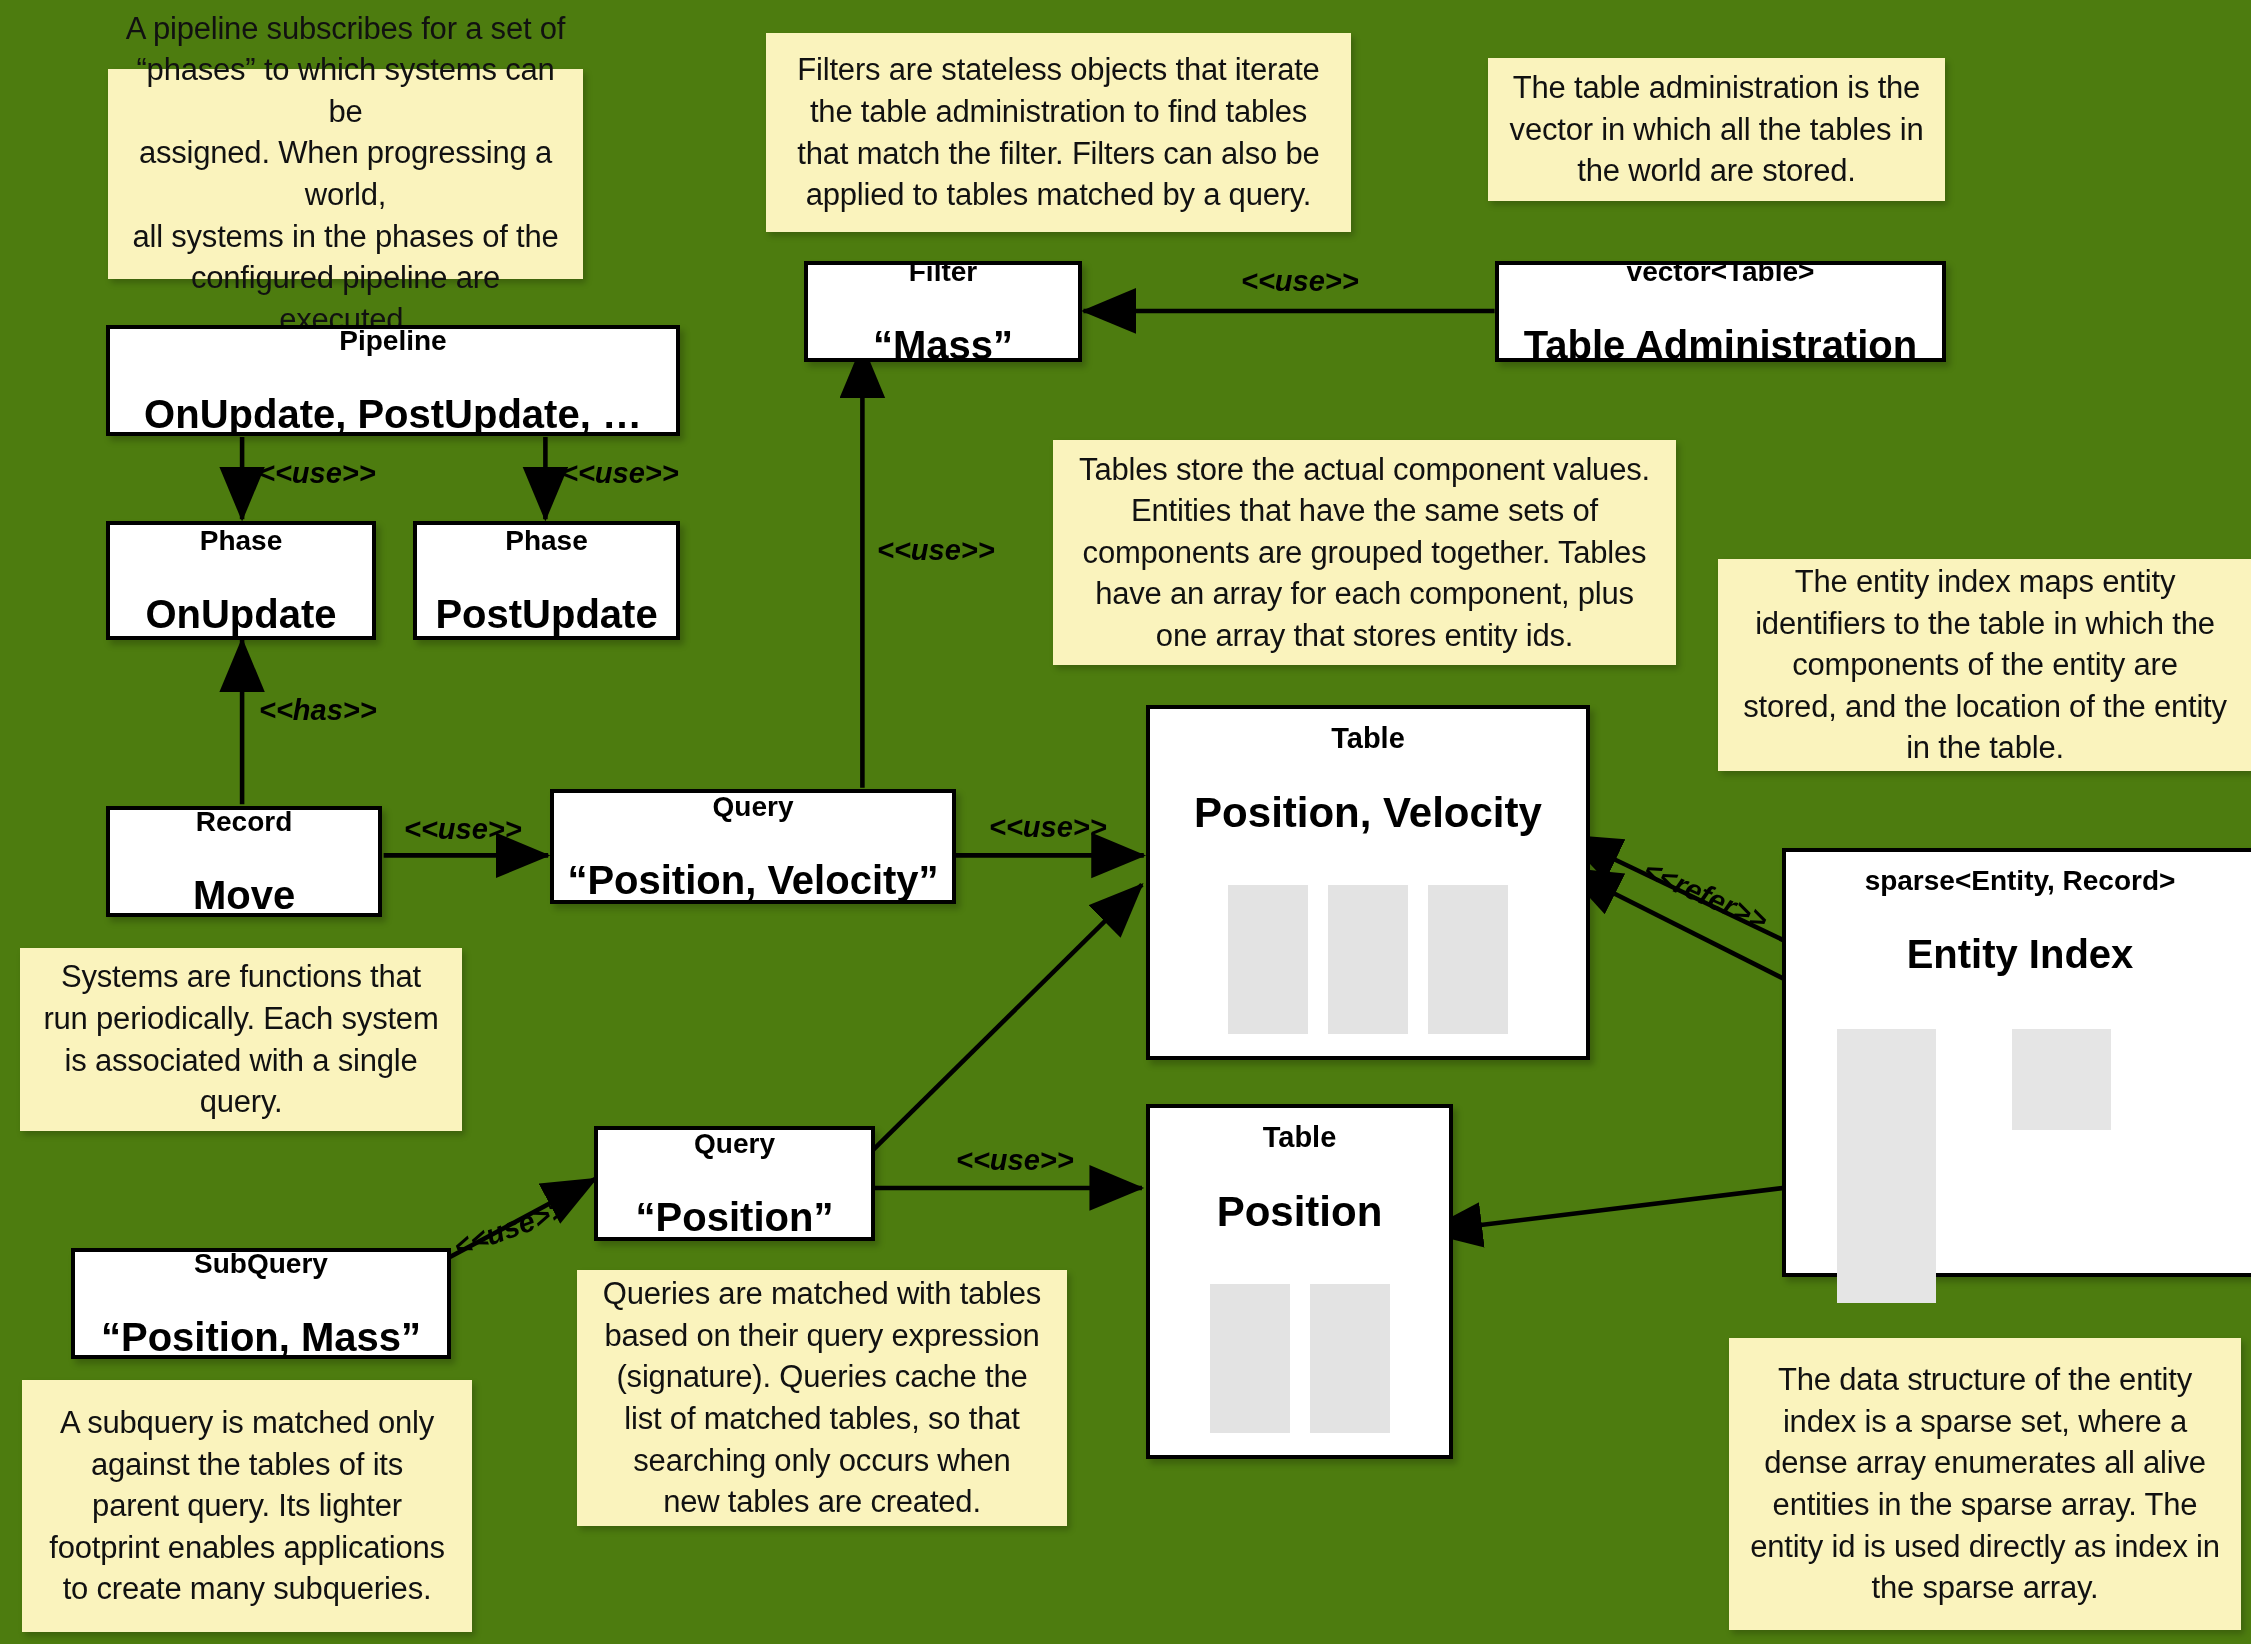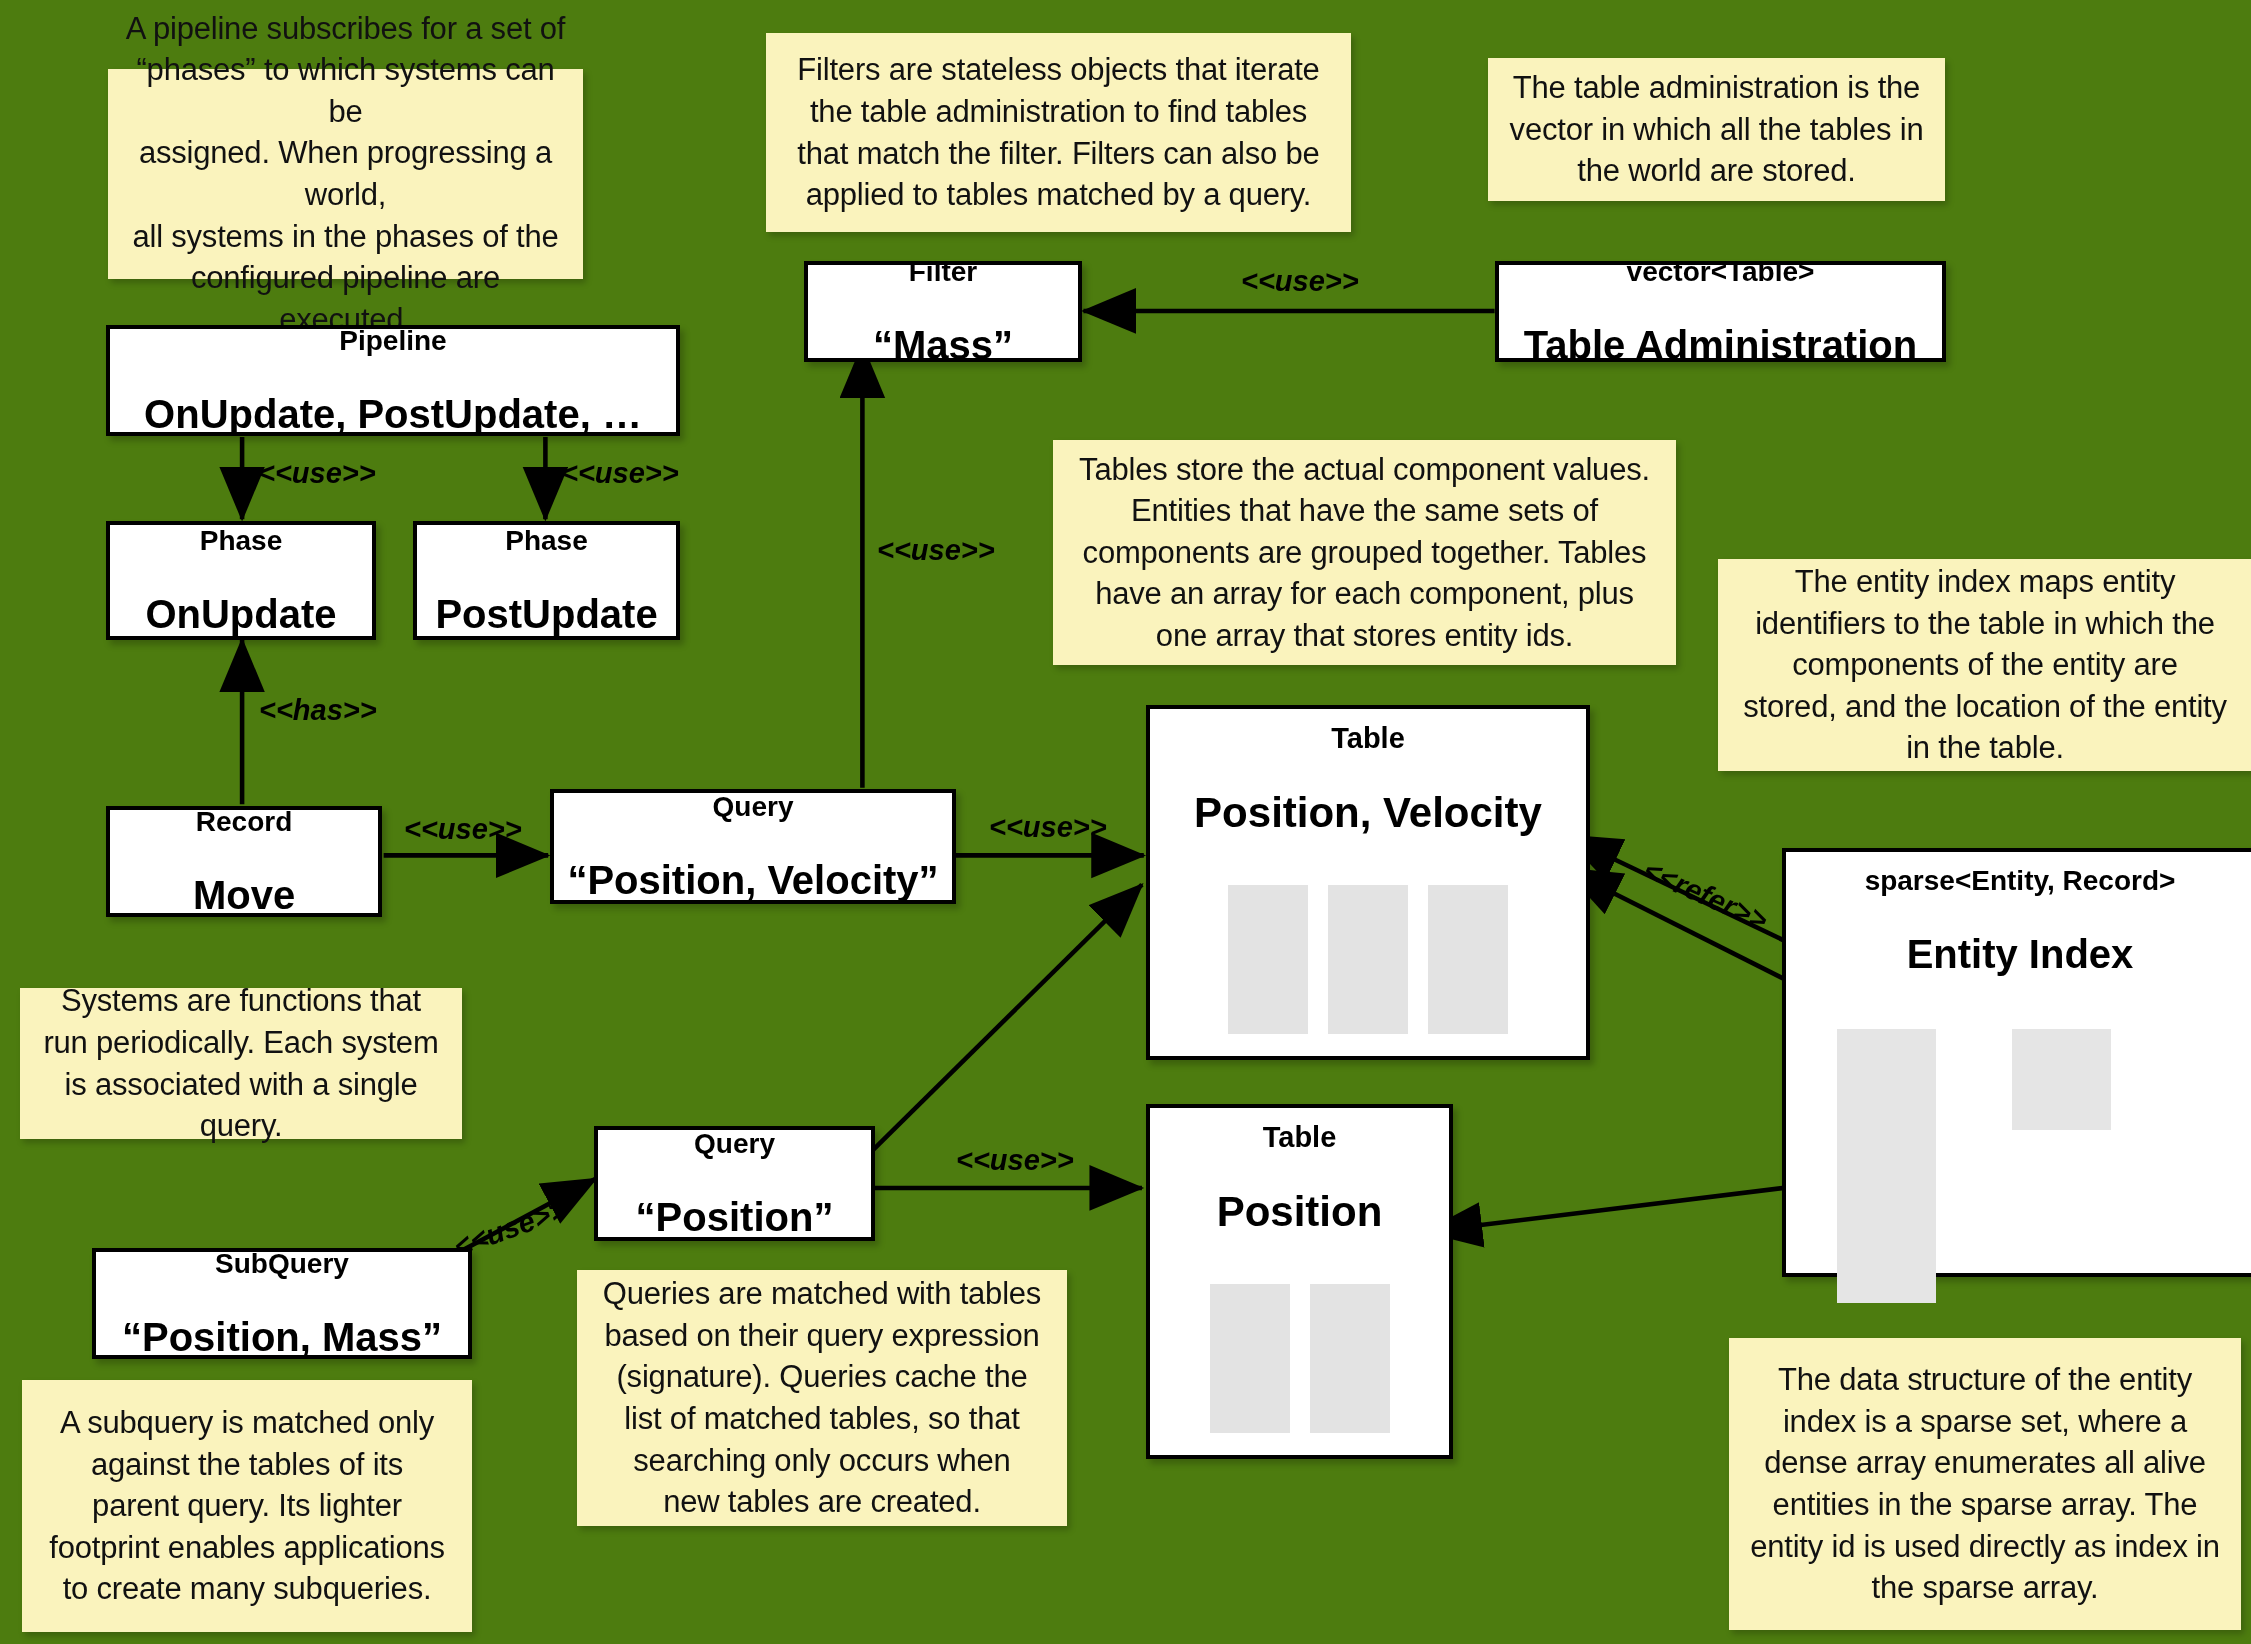--- a/index.html
+++ b/index.html
@@ -192,21 +192,21 @@
 components are grouped together. Tables
 have an array for each component, plus
 one array that stores entity ids.</div>
 
   <div class="note" style="left:1718px; top:559px; width:534px; height:212px;">The entity index maps entity
 identifiers to the table in which the
 components of the entity are
 stored, and the location of the entity
 in the table.</div>
 
-  <div class="note" style="left:20px; top:948px; width:442px; height:151px;margin-top:40px;">Systems are functions that
+  <div class="note" style="left:20px; top:948px; width:442px; height:183px;">Systems are functions that
 run periodically. Each system
 is associated with a single
 query.</div>
 
   <div class="note" style="left:22px; top:1380px; width:450px; height:252px;">A subquery is matched only
 against the tables of its
 parent query. Its lighter
 footprint enables applications
 to create many subqueries.</div>
 
@@ -247,21 +247,21 @@
   <div class="uml" style="left:550px; top:789px; width:406px; height:115px;">
     <div class="stereo">Query</div>
     <div class="title">“Position, Velocity”</div>
   </div>
 
   <div class="uml" style="left:594px; top:1126px; width:281px; height:115px;">
     <div class="stereo">Query</div>
     <div class="title">“Position”</div>
   </div>
 
-  <div class="uml" style="left:71px; top:1248px; width:380px; height:111px;margin-left:21px;">
+  <div class="uml" style="left:71px; top:1248px; width:380px; height:111px;">
     <div class="stereo">SubQuery</div>
     <div class="title">“Position, Mass”</div>
   </div>
 
   <div class="uml" style="left:804px; top:261px; width:278px; height:101px;">
     <div class="stereo">Filter</div>
     <div class="title">“Mass”</div>
   </div>
 
   <div class="uml" style="left:1495px; top:261px; width:451px; height:101px;">

